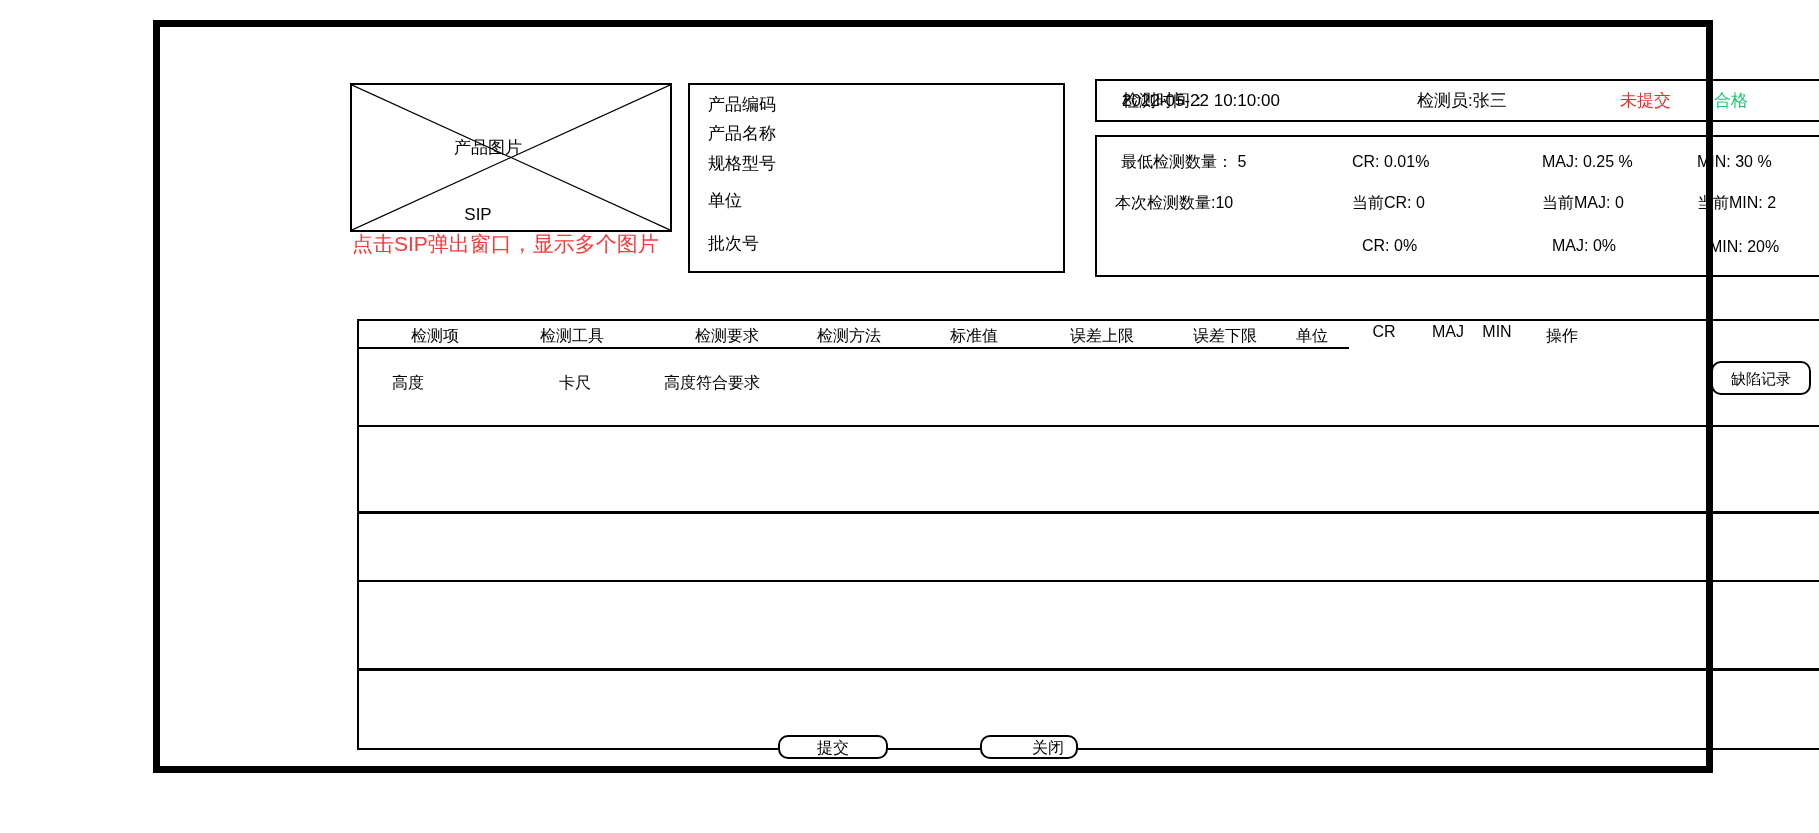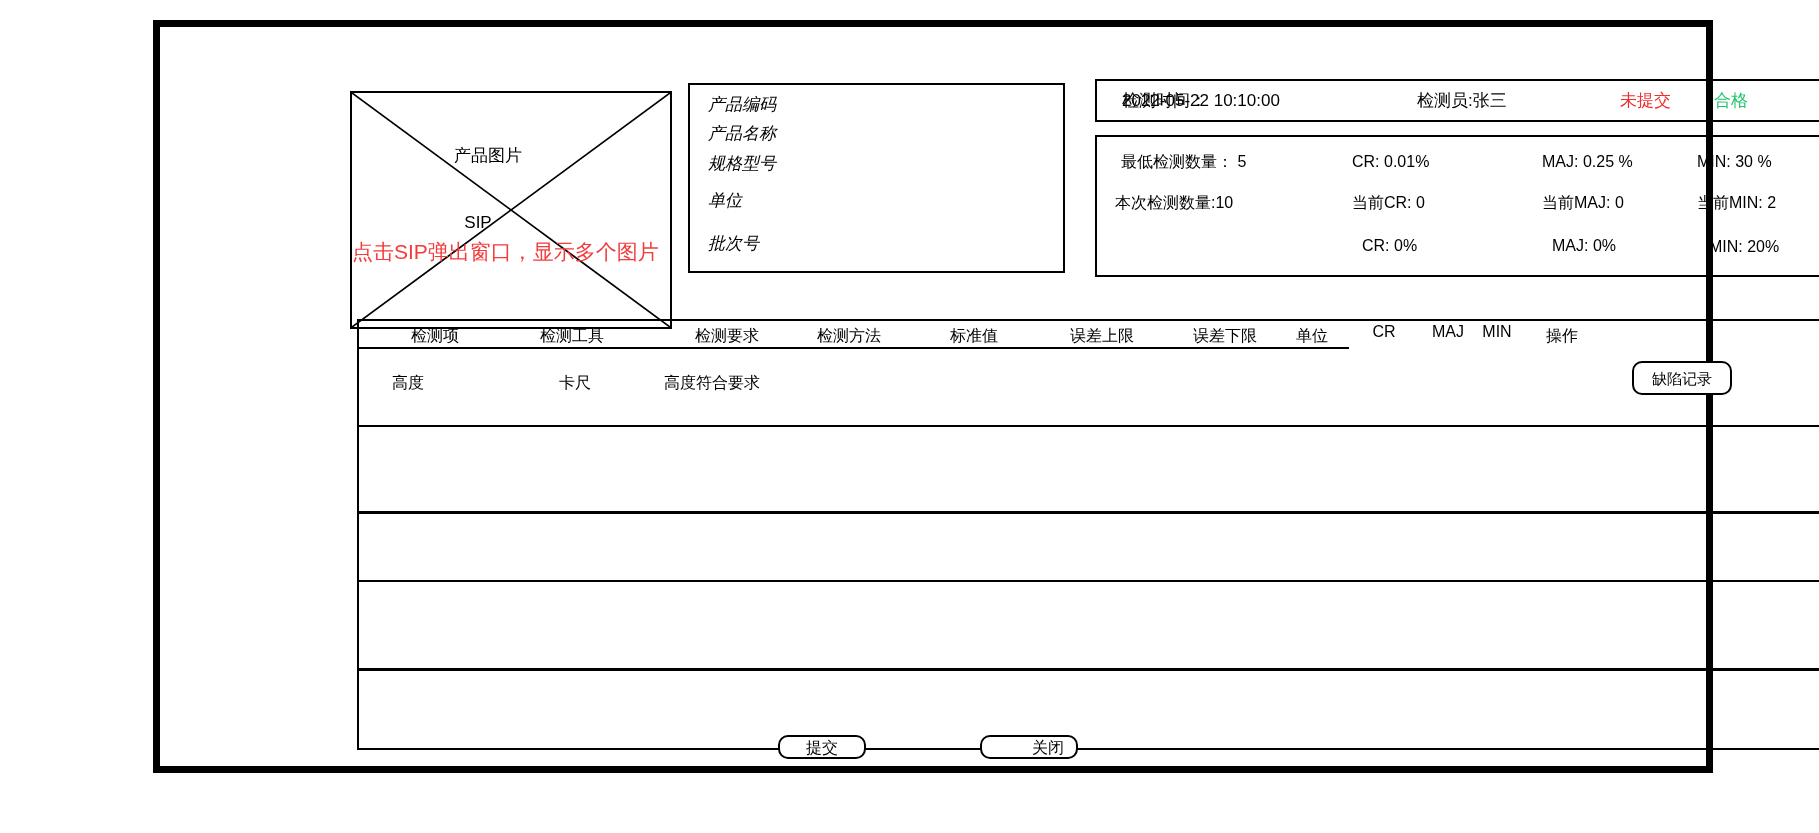--- a/index.html
+++ b/index.html
@@ -2,52 +2,52 @@
 <html><head>
 <meta charset="utf-8">
 <style>
   html,body{margin:0;padding:0;background:#fff;}
   *{box-sizing:border-box;font-family:"Liberation Sans","DejaVu Sans",sans-serif;}
   .canvas{position:relative;width:1819px;height:833px;background:#fff;overflow:hidden;color:#000;}
   .frame{position:absolute;left:153px;top:20px;width:1560px;height:753px;border:7px solid #000;background:#fff;}
   .abs{position:absolute;}
 
   
-  .img-box{left:190px;top:64px;width:322px;height:238px;border:2px solid #000;}
+  .img-box{left:190px;top:56px;width:322px;height:149px;border:2px solid #000;}
   .img-box svg{position:absolute;left:0;top:0;width:100%;height:100%;}
   .img-title{top:51px;left:0;right:46px;text-align:center;font-size:17px;}
   .img-sip{top:120px;left:0;right:66px;text-align:center;font-size:17px;}
   .img-note{top:145px;left:0;right:44px;text-align:center;font-size:21px;white-space:nowrap;}
 
   
-  .fields-box{left:528px;top:56px;width:377px;height:190px;border:2px solid #000;padding:0;font-style:italic;}
+  .fields-box{left:528px;top:56px;width:377px;height:190px;border:2px solid #000;padding:0;}
   .field-row{position:absolute;left:18px;height:22px;font-size:17px;}
 
   
   .info-box{left:935px;top:52px;width:730px;height:43px;border:2px solid #000;}
   .info-box span{position:absolute;top:0;height:39px;line-height:39px;font-size:17px;white-space:nowrap;}
 
   
   .metrics-box{left:935px;top:108px;width:730px;height:142px;border:2px solid #000;}
   .m{position:absolute;height:20px;line-height:20px;font-size:16px;white-space:nowrap;}
 
   
   .table-box{left:197px;top:292px;width:1478px;height:431px;border:2px solid #000;}
   .th{position:absolute;top:5px;width:130px;text-align:center;font-size:16px;white-space:nowrap;}
   .th.small{width:60px;top:2px;}
   .hline{position:absolute;left:0;height:2px;background:#000;width:100%;}
   .header-underline{position:absolute;left:0;top:26px;width:990px;height:2px;background:#000;}
   .cell{position:absolute;font-size:16px;white-space:nowrap;}
-  .defect-btn{position:absolute;left:1273px;top:40px;width:100px;height:34px;border:2px solid #000;
+  .defect-btn{position:absolute;left:1352px;top:40px;width:100px;height:34px;border:2px solid #000;
               border-radius:10px;background:#fff;font-size:15px;text-align:center;line-height:30px;cursor:pointer;}
 
   
   .pill-btn{position:absolute;border:2px solid #000;border-radius:10px;background:#fff;
             text-align:center;font-size:16px;line-height:20px;cursor:pointer;white-space:nowrap;}
-  .submit-btn{left:778px;top:735px;width:88px;height:24px;}
+  .submit-btn{left:778px;top:735px;width:110px;height:24px;}
   .close-btn{left:980px;top:735px;width:98px;height:24px;padding-left:44px;}
 </style>
 </head>
 <body>
 
 <div class="canvas">
   <div class="frame">
 
     <div class="abs img-box">
       <svg viewBox="0 0 322 190" preserveAspectRatio="none">

